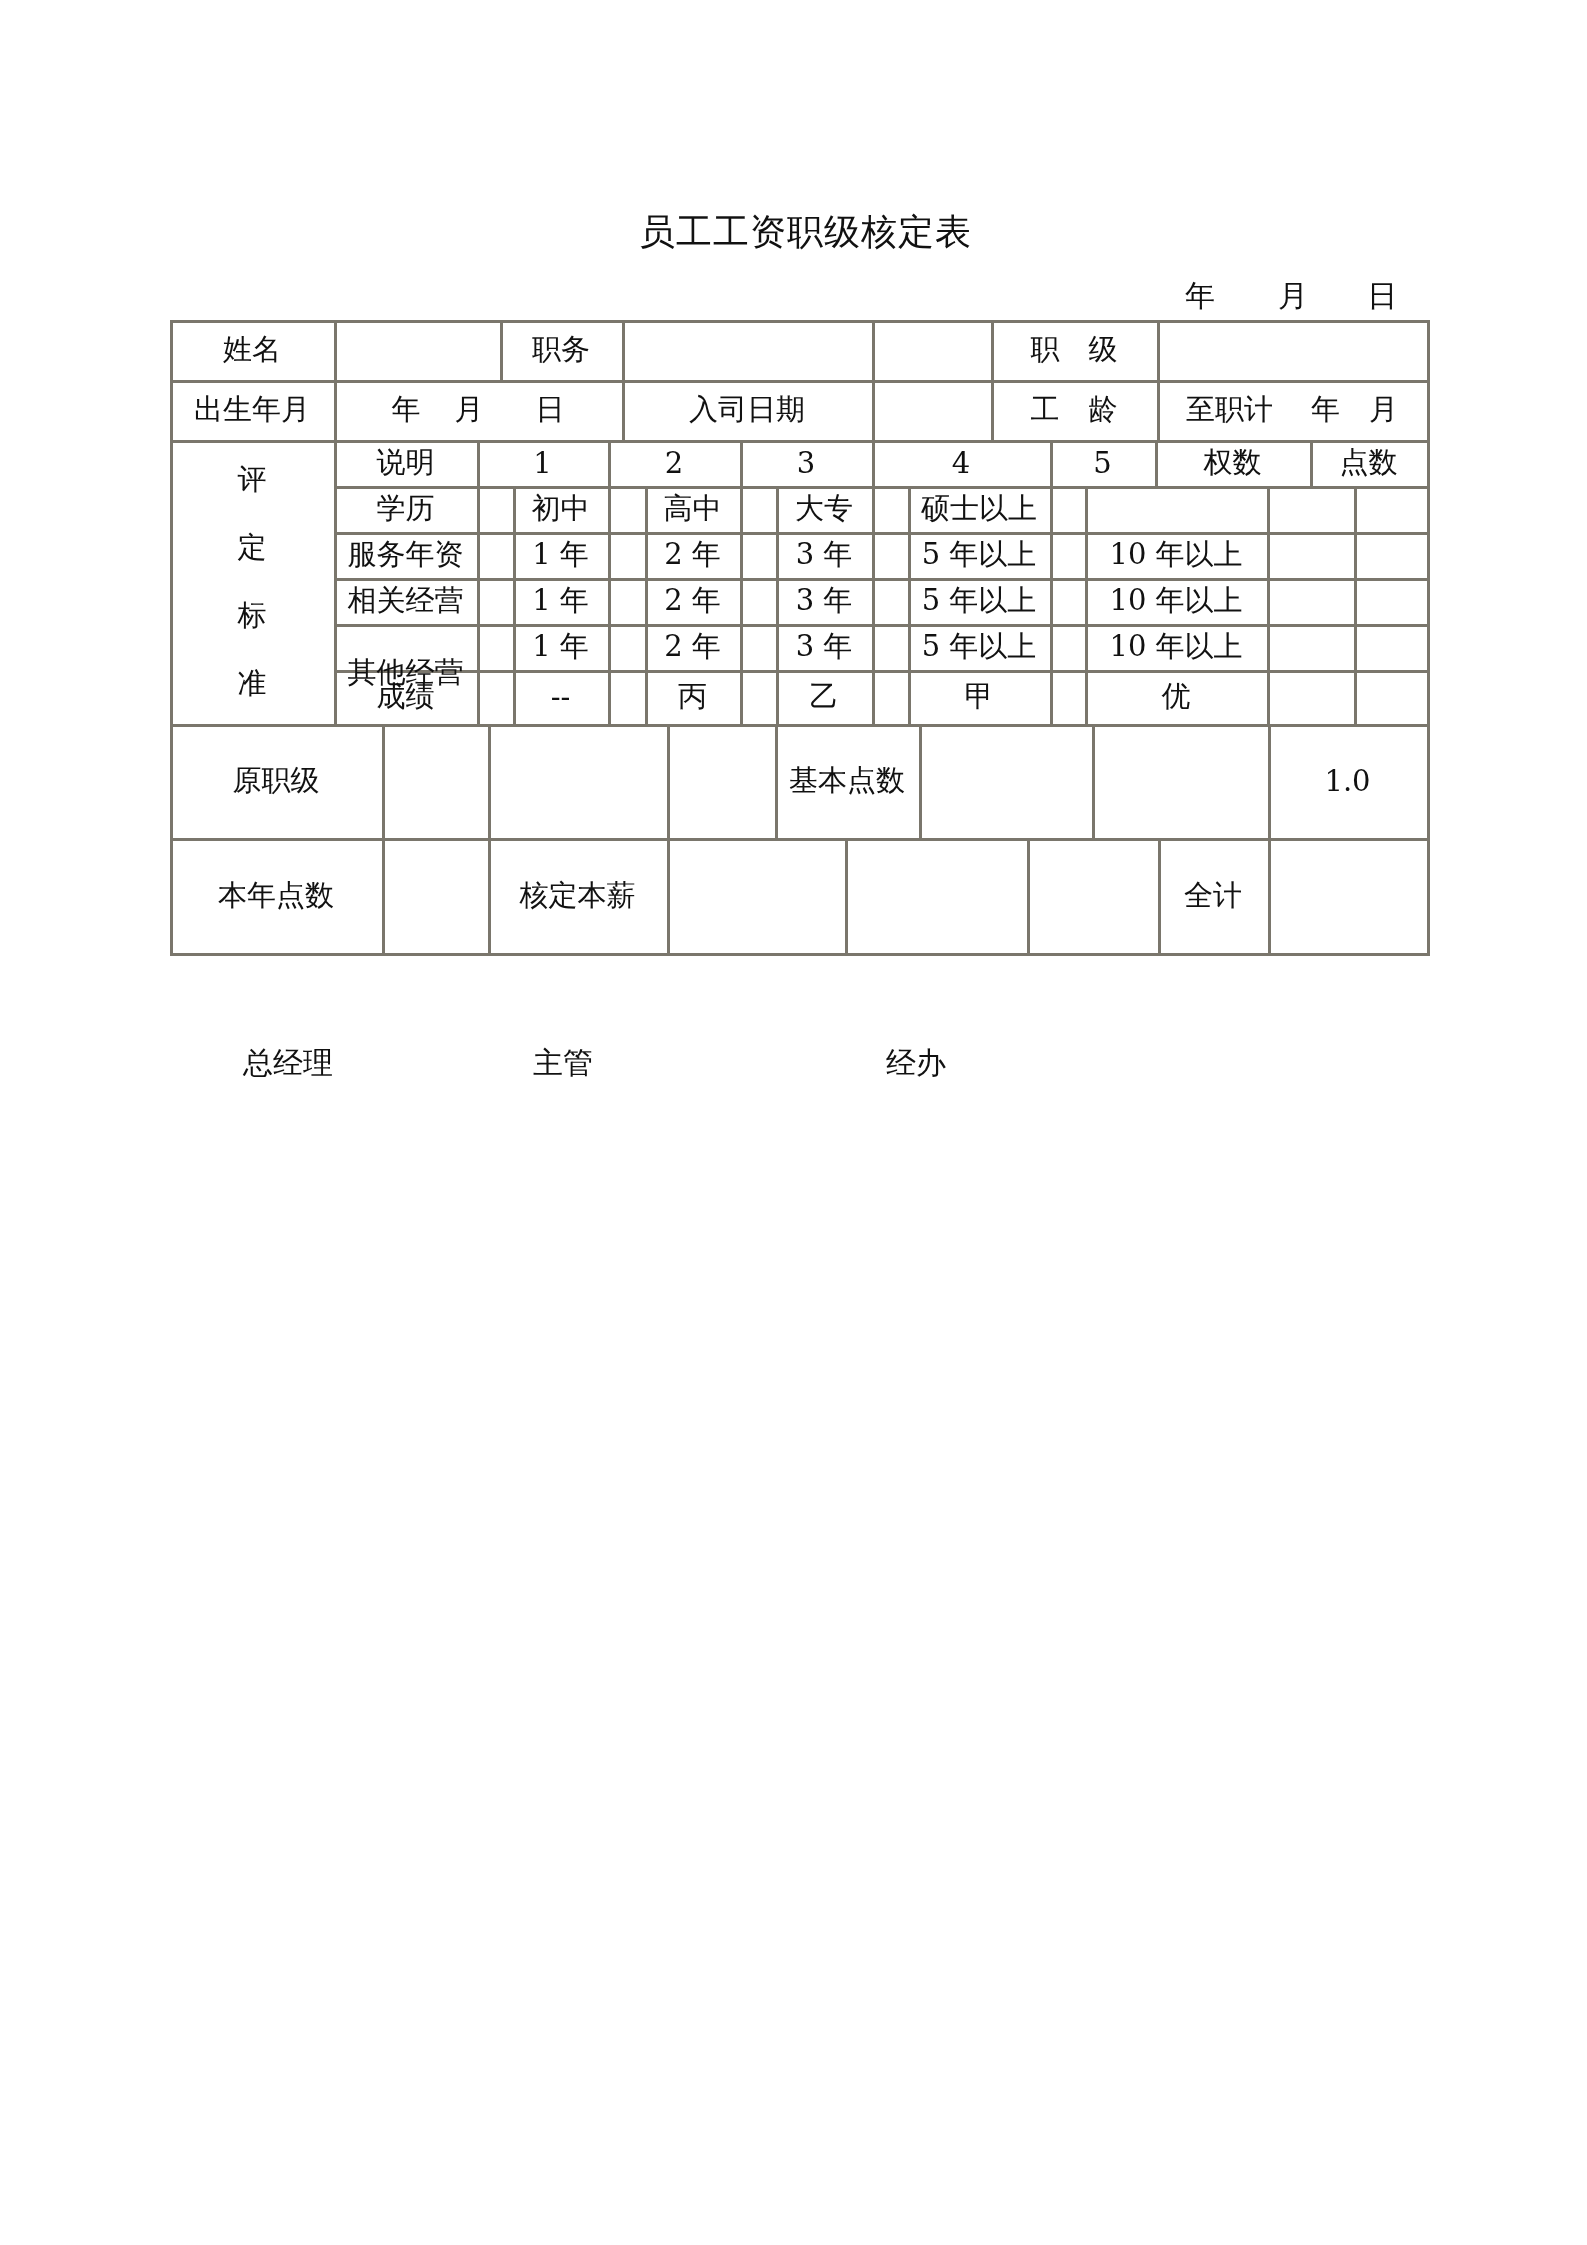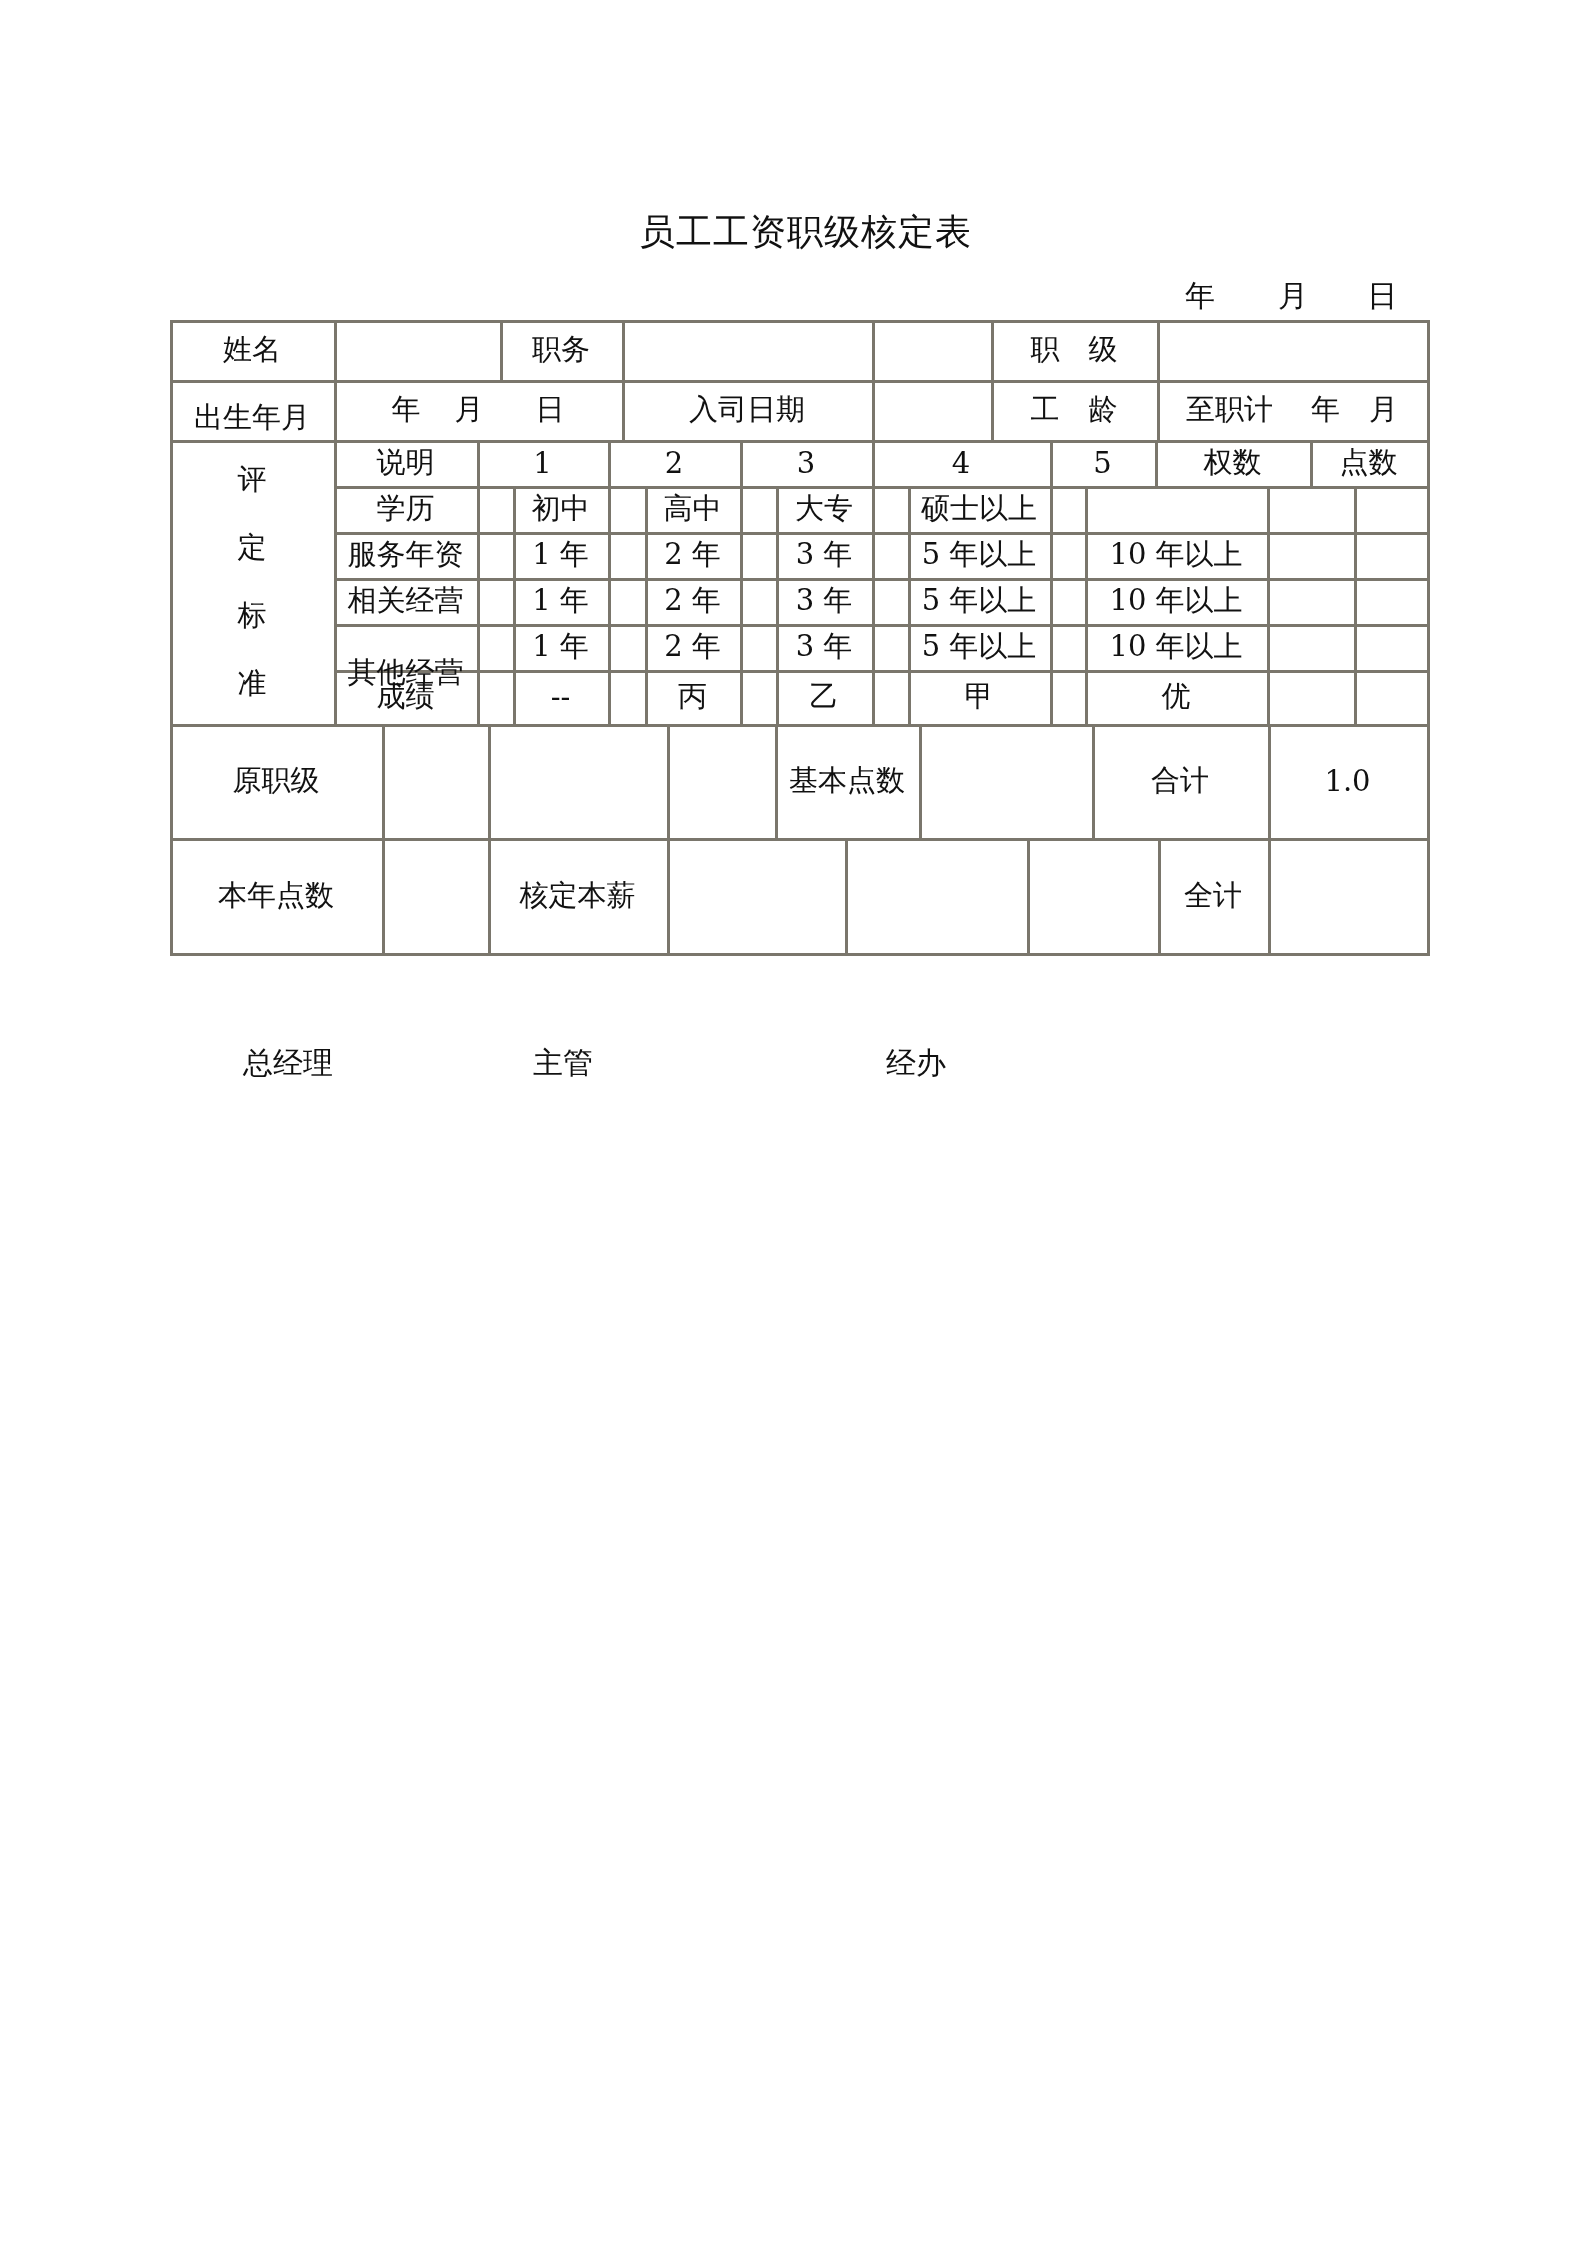--- a/index.html
+++ b/index.html
@@ -84,21 +84,21 @@
   <div class="vl" style="left:1158px;top:838px;height:115px"></div>
 
   <div class="cell" style="left:170px;top:320px;width:164px;height:60px">姓名</div>
   <div class="cell" style="left:334px;top:320px;width:166px;height:60px"></div>
   <div class="cell" style="left:500px;top:320px;width:122px;height:60px">职务</div>
   <div class="cell" style="left:622px;top:320px;width:250px;height:60px"></div>
   <div class="cell" style="left:872px;top:320px;width:119px;height:60px"></div>
   <div class="cell" style="left:991px;top:320px;width:166px;height:60px">职　级</div>
   <div class="cell" style="left:1157px;top:320px;width:270px;height:60px"></div>
 
-  <div class="cell" style="left:170px;top:388px;width:164px;height:60px">出生年月</div>
+  <div class="cell" style="left:170px;top:380px;width:164px;height:60px">出生年月</div>
   <div class="cell" style="left:334px;top:380px;width:288px;height:60px;gap:34px">
     <span>年</span>
     <span>月</span>
     <span style="margin-left:18px">日</span>
   </div>
   <div class="cell" style="left:622px;top:380px;width:250px;height:60px">入司日期</div>
   <div class="cell" style="left:872px;top:380px;width:119px;height:60px"></div>
   <div class="cell" style="left:991px;top:380px;width:166px;height:60px">工　龄</div>
   <div class="cell" style="left:1157px;top:380px;width:270px;height:60px">至职计　 年　月</div>
 
@@ -151,21 +151,20 @@
   <div class="cell" style="left:645px;top:670px;width:95px;height:54px">丙</div>
   <div class="cell" style="left:776px;top:670px;width:96px;height:54px">乙</div>
   <div class="cell" style="left:908px;top:670px;width:142px;height:54px">甲</div>
   <div class="cell" style="left:1085px;top:670px;width:182px;height:54px">优</div>
 
   <div class="cell" style="left:170px;top:724px;width:212px;height:114px">原职级</div>
   <div class="cell" style="left:382px;top:724px;width:106px;height:114px"></div>
   <div class="cell" style="left:667px;top:724px;width:108px;height:114px"></div>
   <div class="cell" style="left:775px;top:724px;width:144px;height:114px">基本点数</div>
   <div class="cell" style="left:919px;top:724px;width:173px;height:114px"></div>
-  <div class="cell" style="left:1092px;top:724px;width:176px;height:114px">合计</div>
   <div class="cell" style="left:1268px;top:724px;width:159px;height:114px">1.0</div>
 
   <div class="cell" style="left:170px;top:838px;width:212px;height:115px">本年点数</div>
   <div class="cell" style="left:382px;top:838px;width:106px;height:115px"></div>
   <div class="cell" style="left:488px;top:838px;width:179px;height:115px">核定本薪</div>
   <div class="cell" style="left:667px;top:838px;width:178px;height:115px"></div>
   <div class="cell" style="left:1027px;top:838px;width:131px;height:115px"></div>
   <div class="cell" style="left:1158px;top:838px;width:110px;height:115px">全计</div>
   <div class="cell" style="left:1268px;top:838px;width:159px;height:115px"></div>
 </div>

